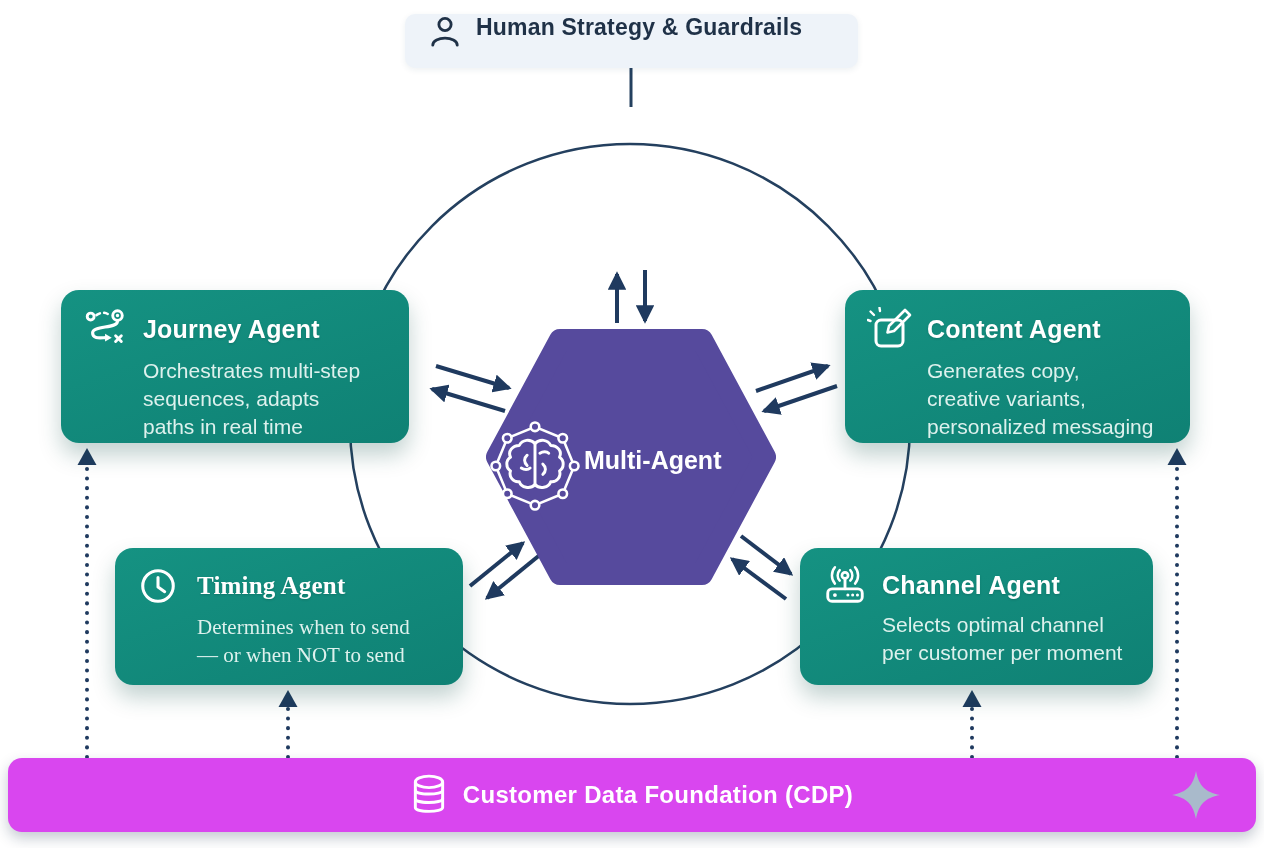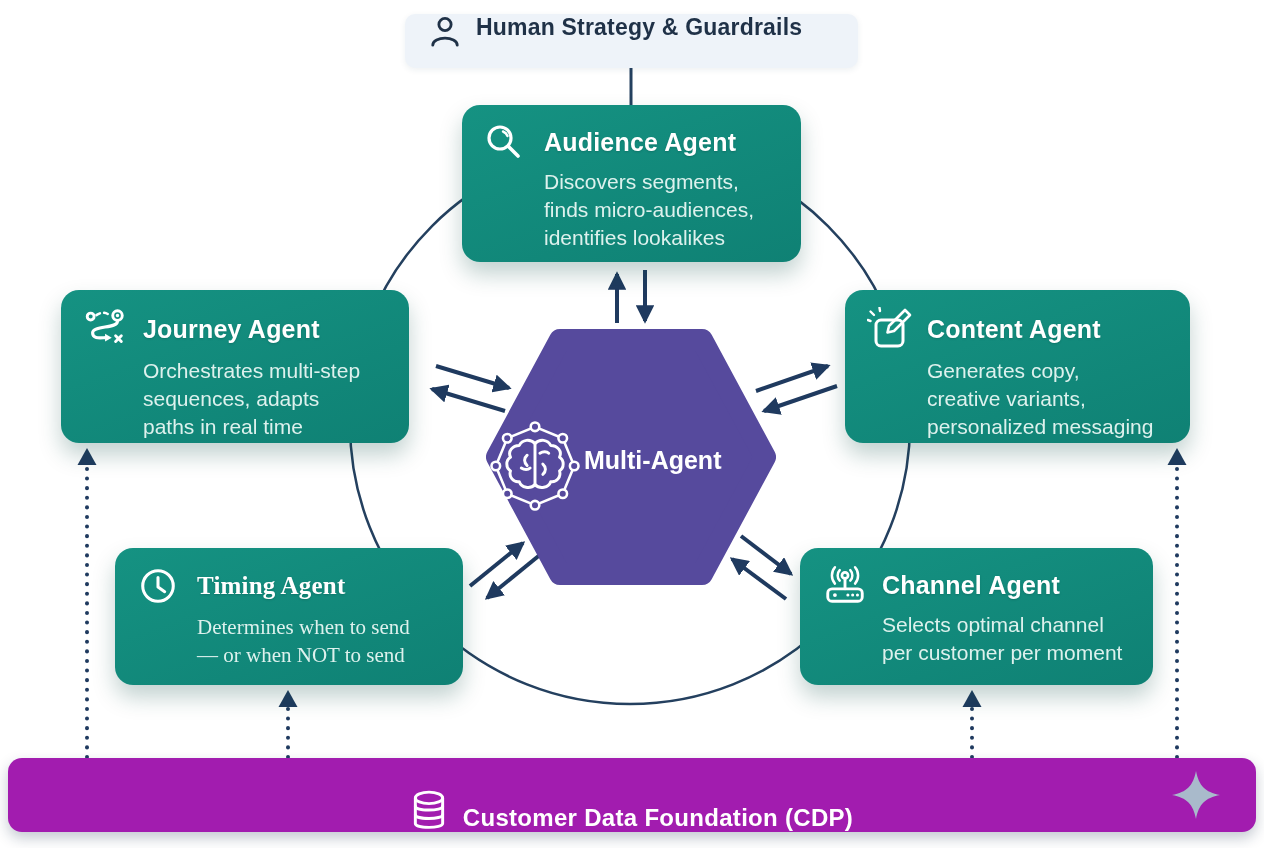--- a/index.html
+++ b/index.html
@@ -38,21 +38,21 @@
   .hexagon .hex-content{
     position:absolute;left:0;top:0;width:100%;height:100%;
     display:flex;flex-direction:row;align-items:center;z-index:1;
   }
   .hexagon .brain{margin-top:17px;}
   .hexagon .hex-title{color:#fff;font-size:25px;font-weight:bold;text-align:center;line-height:33px;margin-top:7px;}
   .hexagon .hex-title span{display:block;}
   
   .foundation{
     position:absolute;left:8px;top:758px;width:1248px;height:74px;
-    background:#a21caf;border-radius:14px;display:flex;align-items:flex-end;justify-content:center;
+    background:#d946ef;border-radius:14px;display:flex;align-items:center;justify-content:center;
     z-index:2;box-shadow:0 6px 14px rgba(20,40,70,.25);
   }
   .foundation .label{color:#fff;font-size:24px;font-weight:bold;margin-left:16px;letter-spacing:.3px;}
   .foundation .sparkle{position:absolute;right:32px;top:50%;transform:translateY(-50%);}
 </style>
 </head>
 <body>
 
 <div class="canvas">
 
@@ -102,39 +102,20 @@
   <div class="human-box">
     <svg width="32" height="36" viewBox="0 0 34 36">
       <g stroke="#1F3147" stroke-width="3" fill="none" stroke-linecap="round">
         <circle cx="17" cy="10" r="6.5"></circle>
         <path d="M4,32 C4,22 30,22 30,32"></path>
       </g>
     </svg>
     <span class="label">Human Strategy &amp; Guardrails</span>
   </div>
 
-  <div class="agent" id="agent-audience">
-    <div class="head">
-      <span class="icon-wrap">
-        <svg width="40" height="40" viewBox="0 0 40 40">
-          <g stroke="#FFFFFF" fill="none" stroke-linecap="round">
-            <circle cx="16" cy="16" r="11" stroke-width="3.2"></circle>
-            <path d="M19,9.5 A7.5,7.5 0 0,1 23.5,14" stroke-width="2.4"></path>
-            <line x1="24.5" y1="24.5" x2="34" y2="34" stroke-width="3.6"></line>
-          </g>
-        </svg>
-      </span>
-      <span class="title">Audience Agent</span>
-    </div>
-    <div class="desc">
-      <span>Discovers segments,</span>
-      <span>finds micro-audiences,</span>
-      <span>identifies lookalikes</span>
-    </div>
-  </div>
 
   <div class="agent" id="agent-journey">
     <div class="head">
       <span class="icon-wrap">
         <svg width="46" height="44" viewBox="0 0 48 44">
           <g stroke="#FFFFFF" fill="none" stroke-linecap="round" stroke-linejoin="round">
             <circle cx="8" cy="9" r="3.6" stroke-width="3"></circle>
             <path d="M14,7.5 C20,3.5 25,5 28,8" stroke-width="2.6" stroke-dasharray="4 4.5"></path>
             <circle cx="36" cy="8" r="5" stroke-width="3"></circle>
             <circle cx="36" cy="8" r="0.8" stroke-width="2" fill="#fff"></circle>

